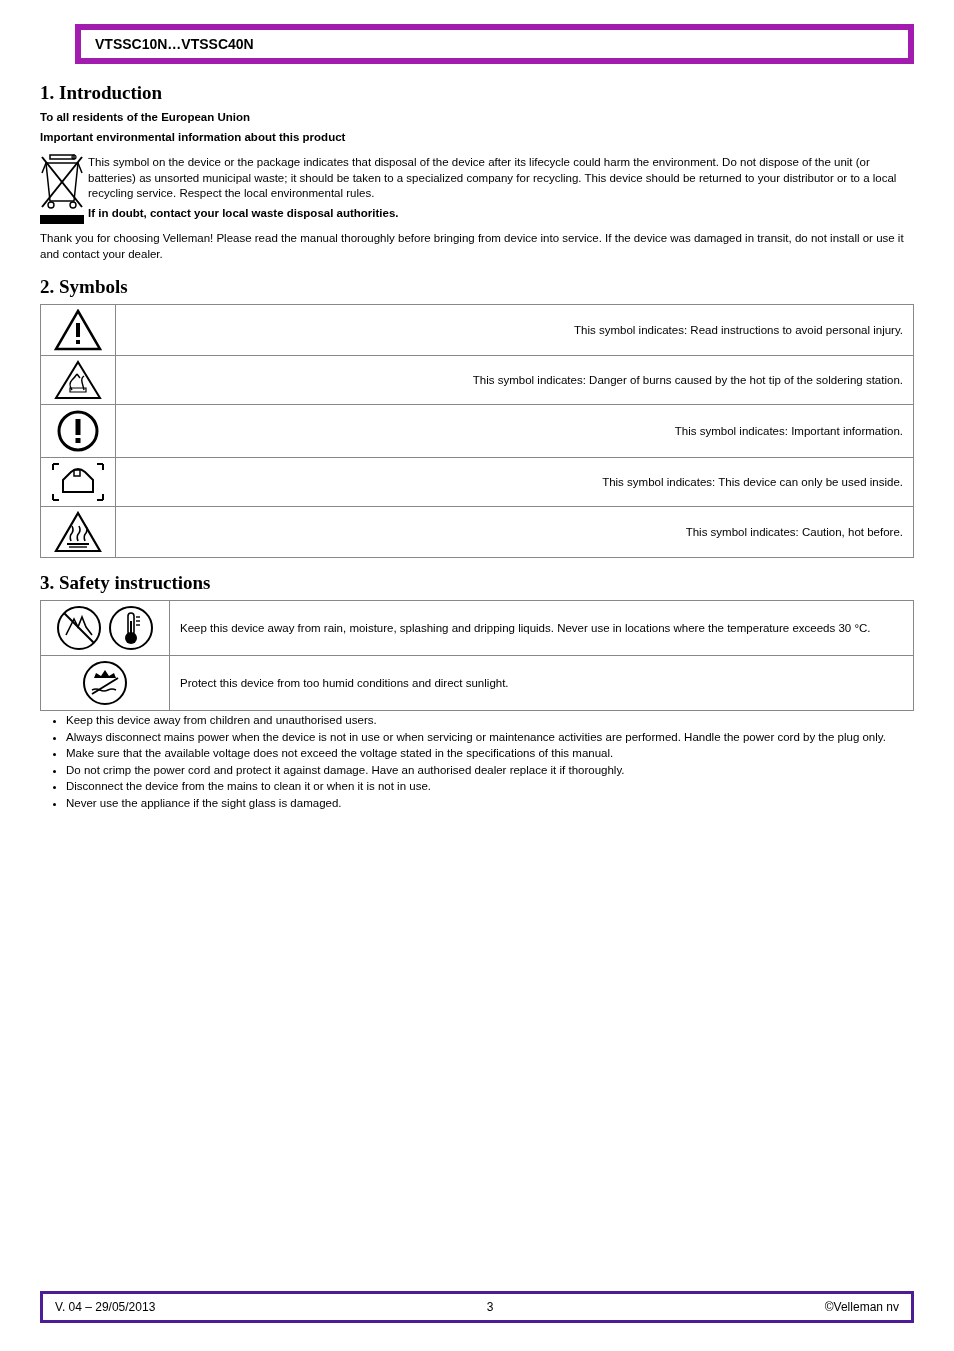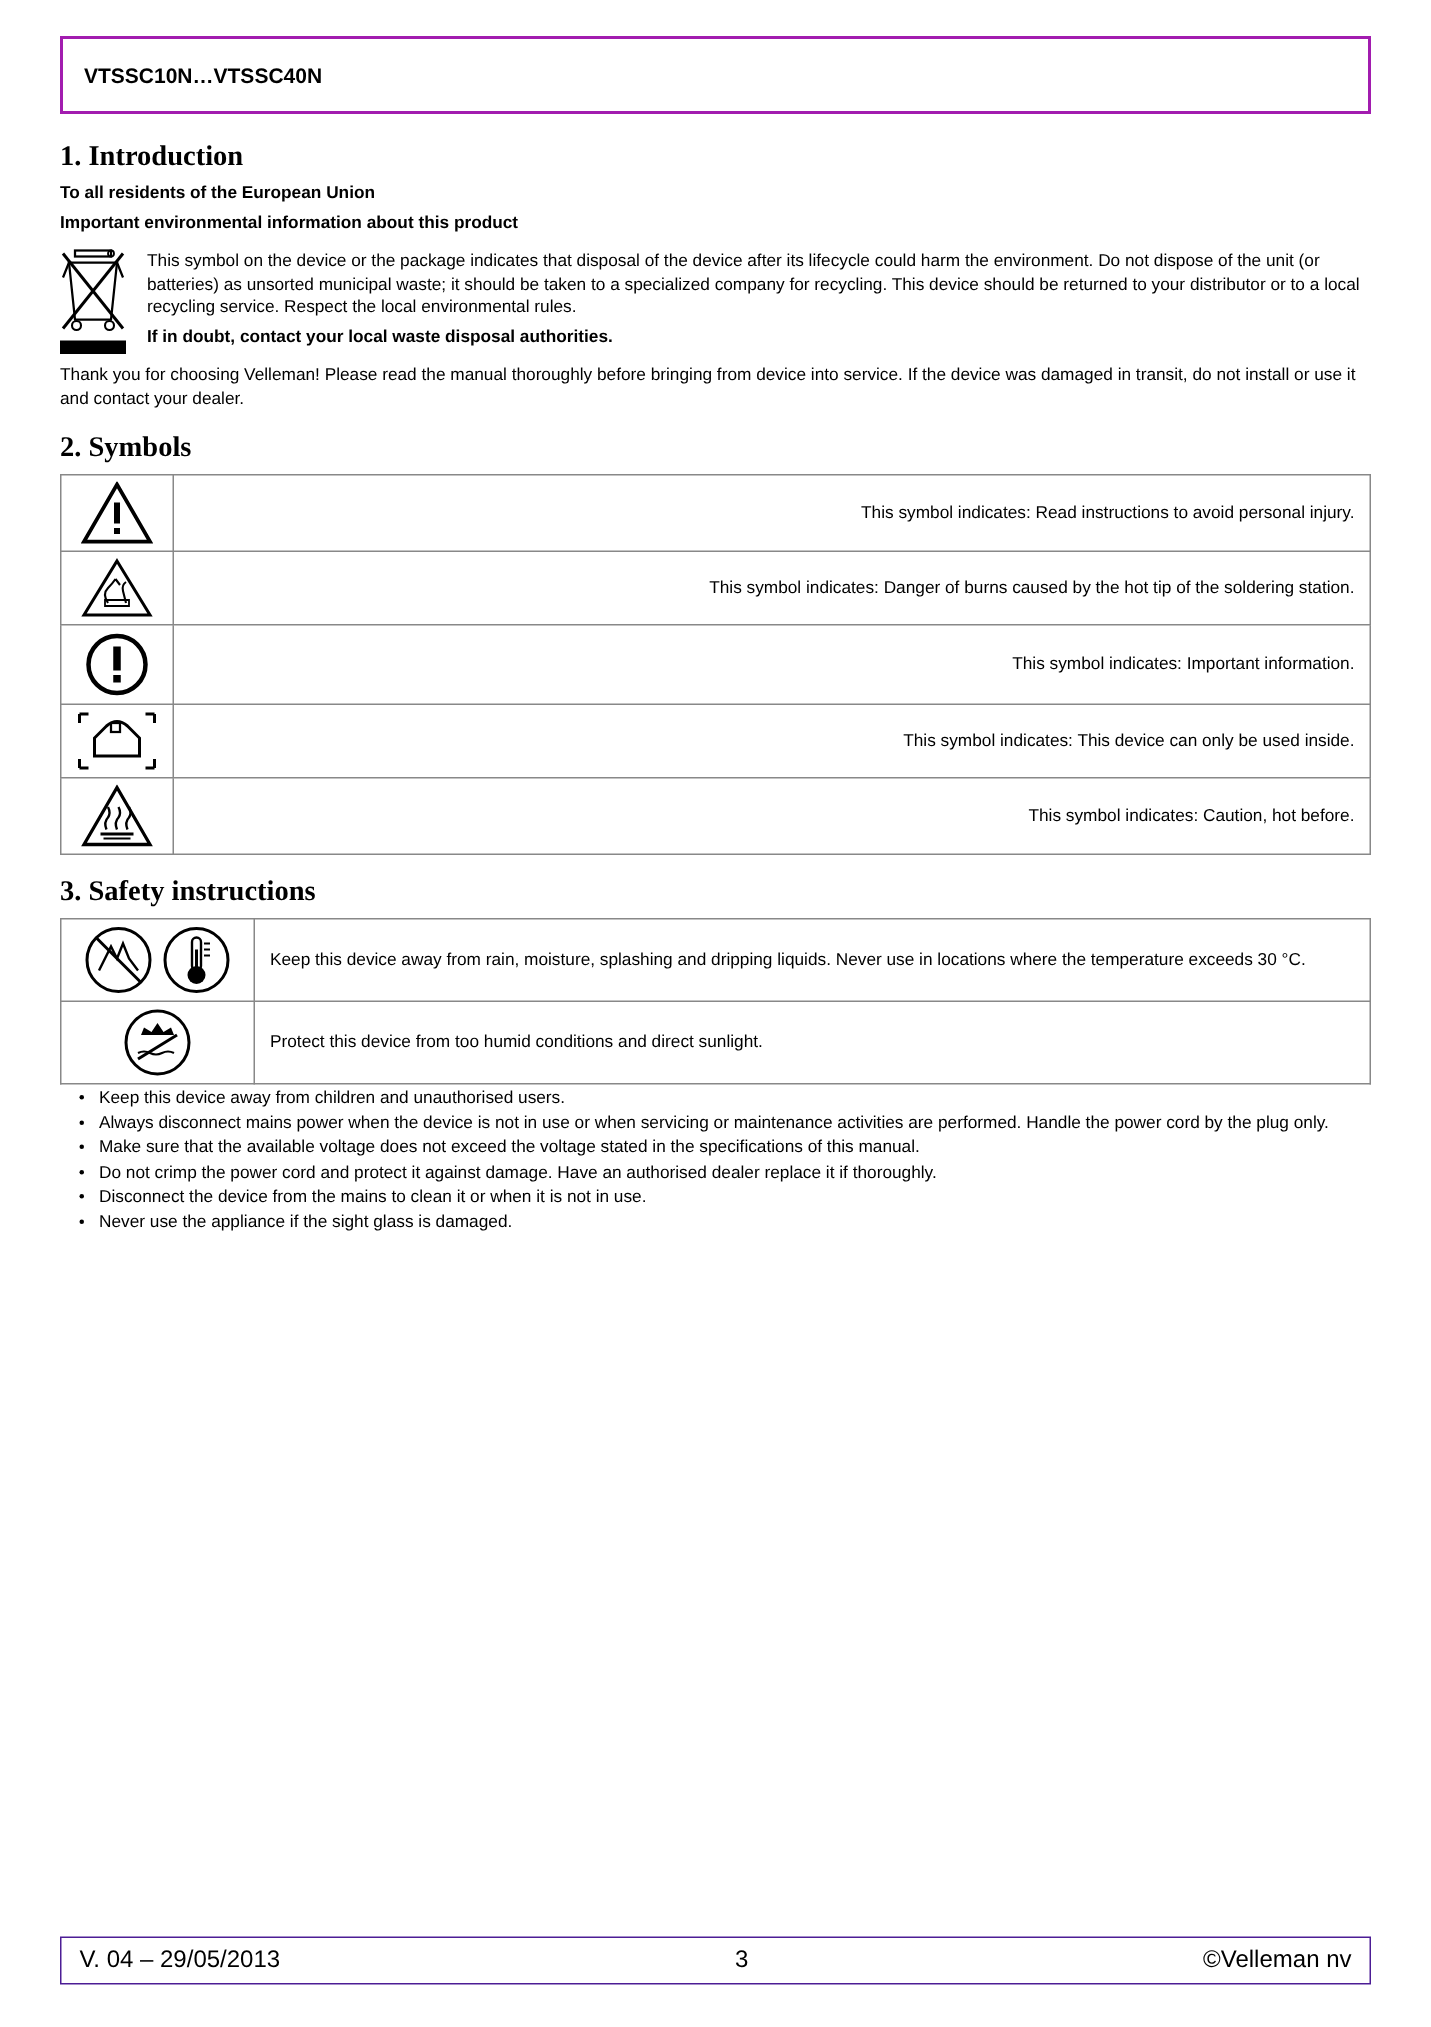--- a/index.html
+++ b/index.html
@@ -13,37 +13,38 @@
     background: #fff;
     box-sizing: border-box;
   }
   .page {
     padding: 24px 40px 24px 40px;
     box-sizing: border-box;
     position: relative;
     height: 100%;
   }
   .header-box {
-    border: 2px solid #a21caf;
-    padding: 16px 14px;
+    border: 6px solid #a21caf;
+    padding: 6px 14px;
     font-weight: bold;
     font-size: 14px;
     margin-bottom: 18px;
+    margin-left: 35px;
   }
   h2.section-title {
     font-size: 19px;
     font-weight: bold;
     margin: 14px 0 6px 0;
     font-family: Liberation Serif, serif;
   }
   p { margin: 4px 0; line-height: 1.35; }
   .weee-row {
     display: flex;
     align-items: flex-start;
-    gap: 14px;
+    gap: 4px;
     margin: 6px 0 6px 0;
   }
   .weee-icon {
     width: 44px;
     flex-shrink: 0;
   }
   .weee-icon svg { display: block; }
   .weee-bar {
     width: 44px;
     height: 9px;
@@ -85,25 +86,25 @@
   ul.bullets {
     margin: 2px 0 0 0;
     padding-left: 26px;
   }
   ul.bullets li { margin: 1px 0; line-height: 1.35; }
   .footer-box {
     position: absolute;
     left: 40px;
     right: 40px;
     bottom: 28px;
-    border: 1px solid #4c1d95;
+    border: 3px solid #4c1d95;
     padding: 6px 12px;
     display: flex;
     justify-content: space-between;
-    font-size: 16px;
+    font-size: 12px;
   }
   .icon-cell svg { display: inline-block; vertical-align: middle; }
   .two-icon { display: flex; gap: 6px; justify-content: center; }
 </style>
 </head>
 <body>
 
 <div class="page">
   <div class="header-box">
     <span>VTSSC10N…VTSSC40N</span>

